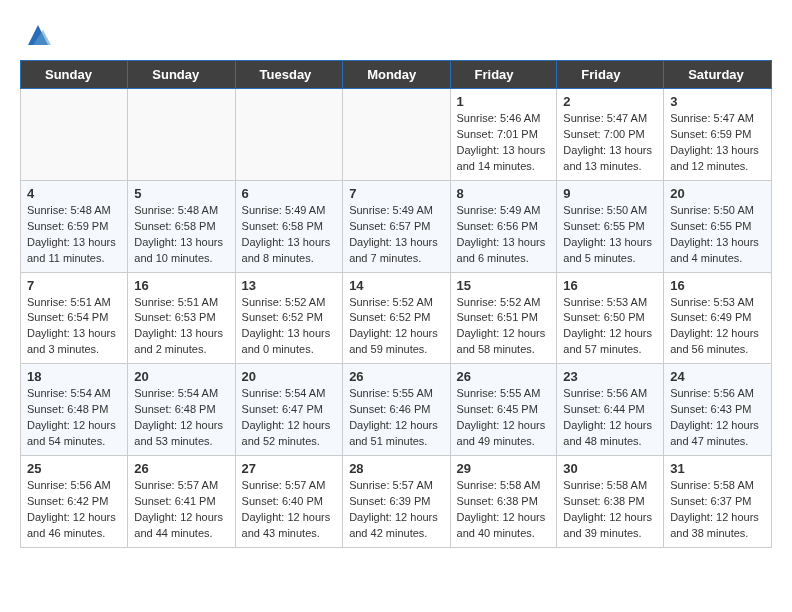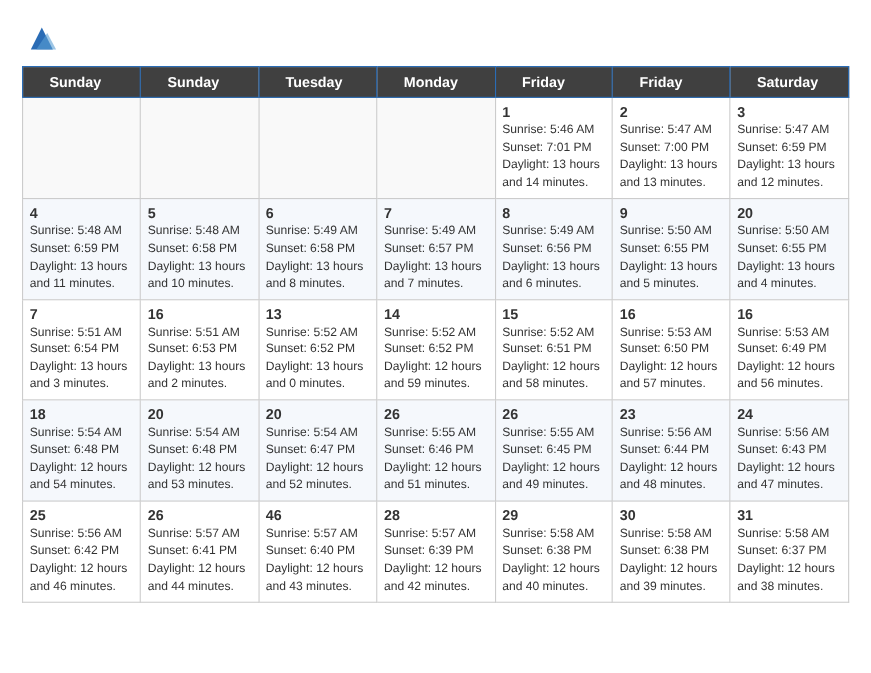--- a/index.html
+++ b/index.html
@@ -298,21 +298,21 @@
 and 46 minutes.</div>
         </td>
         <td>
           <span class="day-number">26</span>
           <div class="day-info" style="white-space: pre-line;">Sunrise: 5:57 AM
 Sunset: 6:41 PM
 Daylight: 12 hours
 and 44 minutes.</div>
         </td>
         <td>
-          <span class="day-number">46</span>
+          <span class="day-number">27</span>
           <div class="day-info" style="white-space: pre-line;">Sunrise: 5:57 AM
 Sunset: 6:40 PM
 Daylight: 12 hours
 and 43 minutes.</div>
         </td>
         <td>
           <span class="day-number">28</span>
           <div class="day-info" style="white-space: pre-line;">Sunrise: 5:57 AM
 Sunset: 6:39 PM
 Daylight: 12 hours

